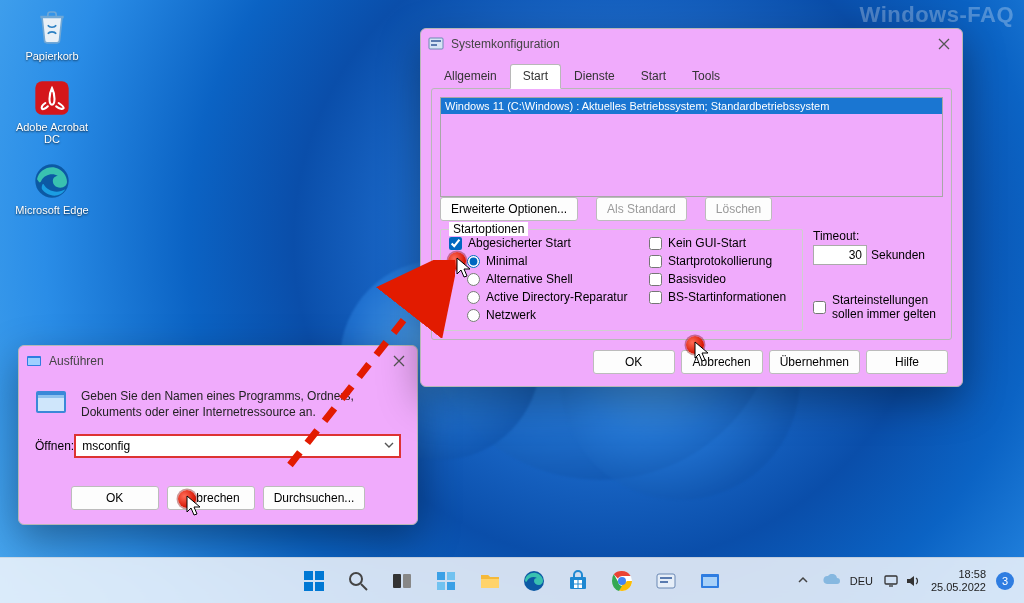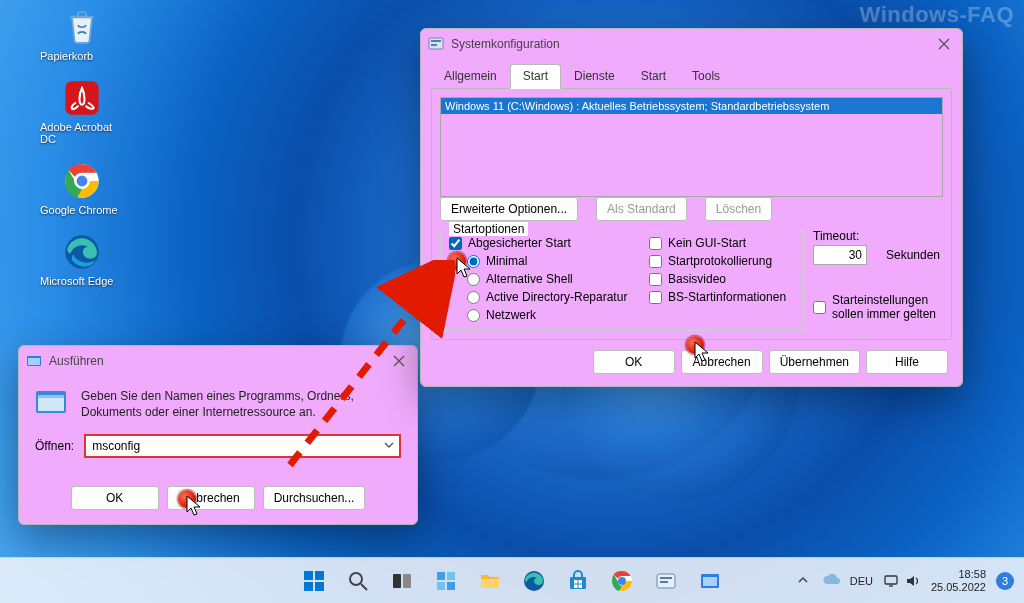--- a/index.html
+++ b/index.html
@@ -8,41 +8,41 @@
     background: radial-gradient(circle at 60% 40%, #3da5f4 0%, #1f6fd0 25%, #0a4eaa 45%, #0b63c4 60%, #2a8de7 80%, #4aa8ef 100%);
     position: relative;
   }
   .bloom {
     position: absolute; border-radius: 50%;
     background: radial-gradient(circle at 40% 40%, #6ec3ff 0%, #2d84e2 40%, #0a4aa0 80%);
     opacity: 0.65; filter: blur(1px);
   }
   
   .desktop-icons { position: absolute; top: 6px; left: 10px; width: 100px; }
-  .dicon { width: 84px; margin-bottom: 14px; cursor: pointer; margin-left: 30px; }
+  .dicon { width: 84px; text-align: center; margin-bottom: 14px; cursor: pointer; }
   .dicon .glyph { width: 42px; height: 42px; margin: 0 auto 2px; display:flex; align-items:center; justify-content:center; }
   .dicon .label { color:#fff; font-size:11px; text-shadow: 0 1px 2px rgba(0,0,0,.7); line-height:1.15; }
   .recycle svg, .acro svg, .chrome svg, .edge svg { width:40px; height:40px; }
   
   .window {
     position: absolute; background:#f0abfc; border:1px solid #b7b7b7; border-radius:6px;
     box-shadow: 0 14px 40px rgba(0,0,0,.35);
     display:flex; flex-direction:column;
   }
   .titlebar { height:30px; display:flex; align-items:center; padding:0 6px; }
   .titlebar .icon { width:18px; height:18px; margin-right:6px; display:flex; align-items:center; justify-content:center; }
   .titlebar .title { font-size:12px; color:#444; flex:1; }
   .titlebar .close { width:24px; height:24px; display:flex; align-items:center; justify-content:center; color:#555; cursor:pointer; }
   
   #run-window { left:18px; top:345px; width:400px; }
   #run-window .body { padding:12px 16px 6px; }
   #run-window .desc-row { display:flex; gap:12px; align-items:flex-start; margin-bottom:14px; }
   .run-icon { width:34px; height:28px; flex-shrink:0; }
   #run-window .desc { font-size:12px; color:#222; line-height:1.35; }
-  .open-row { display:flex; align-items:center; gap:10px; margin-bottom:16px; }
+  .open-row { display:flex; align-items:center; gap:0; margin-bottom:16px; }
   .open-row label { font-size:12px; }
   .open-row .combo {
     flex:1; height:24px; border:2px solid #d33; background:#fff; position:relative;
     display:flex; align-items:center; padding:0 20px 0 6px; font-size:12px;
   }
   .open-row .combo .chev { position:absolute; right:4px; top:3px; color:#555; }
   #run-window .buttons { display:flex; justify-content:center; gap:8px; padding:6px 0 14px; }
   .btn {
     min-width:88px; height:24px; background:#fdfdfd; border:1px solid #bcbcbc;
     font-size:12px; cursor:pointer; padding:0 10px; border-radius:3px;
@@ -62,21 +62,21 @@
   .btn.disabled { color:#9a9a9a; pointer-events:none; }
   .fieldset { border:1px solid #cfcfcf; border-radius:2px; padding:6px 8px 8px; position:relative; }
   .fieldset .legend { position:absolute; top:-8px; left:8px; background:#fff; padding:0 4px; font-size:12px; }
   .startgrid { display:flex; gap:10px; }
   .col { display:flex; flex-direction:column; gap:4px; font-size:12px; }
   .col.narrow { width:190px; }
   .col.mid { width:145px; }
   .col.right { flex:1; }
   .ck, .rd { display:flex; align-items:center; gap:6px; white-space:nowrap; }
   .ck input, .rd input { width:13px; height:13px; accent-color:#0067c0; cursor:pointer; }
-  .timeout-row { display:flex; align-items:center; gap:19px; }
+  .timeout-row { display:flex; align-items:center; gap:4px; }
   .timeout-row input[type=text] { width:54px; height:20px; font-size:12px; padding:0 4px; border:1px solid #aaa; text-align:right; }
   .dlgbtns { display:flex; justify-content:flex-end; gap:6px; padding:10px 14px 12px; }
   .dlgbtns .btn { min-width:82px; }
   
   .marker { position:absolute; width:18px; height:18px; background:radial-gradient(circle at 35% 35%, #ff6b57, #d51300 70%); border-radius:50%; box-shadow:0 0 0 1.5px rgba(130,0,0,.4); }
   .cursor { position:absolute; width:16px; height:22px; pointer-events:none; }
   .arrow-annot { position:absolute; pointer-events:none; }
   .watermark { position:absolute; top:2px; right:10px; font-size:22px; font-weight:600; color:rgba(255,255,255,.28); letter-spacing:.5px; }
   
   .taskbar {
@@ -117,33 +117,20 @@
     <div class="label">Papierkorb</div>
   </div>
   <div class="dicon acro">
     <div class="glyph">
       <svg viewBox="0 0 48 48">
           <rect x="4" y="4" width="40" height="40" rx="8" fill="#d4161b"></rect>
           <path d="M24 12c-2 4-3 9-3 13 0 4 1 7 3 7s3-3 3-7c0-4-1-9-3-13zm-8 18c-3 2-5 5-4 7 1 1 4 0 7-3m13-4c3 2 6 4 6 6-1 2-5 1-9-2" fill="none" stroke="#fff" stroke-width="2.5" stroke-linecap="round"></path>
         </svg>
     </div>
     <div class="label">Adobe Acrobat DC</div>
-  </div>
-  <div class="dicon chrome">
-    <div class="glyph">
-      <svg viewBox="0 0 48 48">
-          <circle cx="24" cy="24" r="20" fill="#fff"></circle>
-          <path d="M24 4a20 20 0 0 1 17.3 10H24a10 10 0 0 0-8.66 5L7.6 10.5A20 20 0 0 1 24 4z" fill="#ea4335"></path>
-          <path d="M44 24a20 20 0 0 1-26 19l8.7-15A10 10 0 0 0 34 24z" fill="#fbbc05"></path>
-          <path d="M4 24a20 20 0 0 1 3.6-13.5l8.74 15.1A10 10 0 0 0 24 34l-6 10A20 20 0 0 1 4 24z" fill="#34a853"></path>
-          <circle cx="24" cy="24" r="8" fill="#4285f4"></circle>
-          <circle cx="24" cy="24" r="8" fill="none" stroke="#fff" stroke-width="3"></circle>
-        </svg>
-    </div>
-    <div class="label">Google Chrome</div>
   </div>
   <div class="dicon edge">
     <div class="glyph">
       <svg viewBox="0 0 48 48">
           <circle cx="24" cy="24" r="20" fill="#0c59a4"></circle>
           <path d="M6 22c2-10 12-16 22-14 8 2 14 9 14 17 0 4-3 7-8 7-6 0-9-4-9-8 0-3 2-6 6-6-6-4-16-2-20 6-2 4-3 0-5-2z" fill="#39c1b0"></path>
           <path d="M12 34c4 6 14 10 22 6 4-2 6-6 6-6-10 6-22 2-26-6-1-2-3 2-2 6z" fill="#1b9de2"></path>
         </svg>
     </div>
     <div class="label">Microsoft Edge</div>

